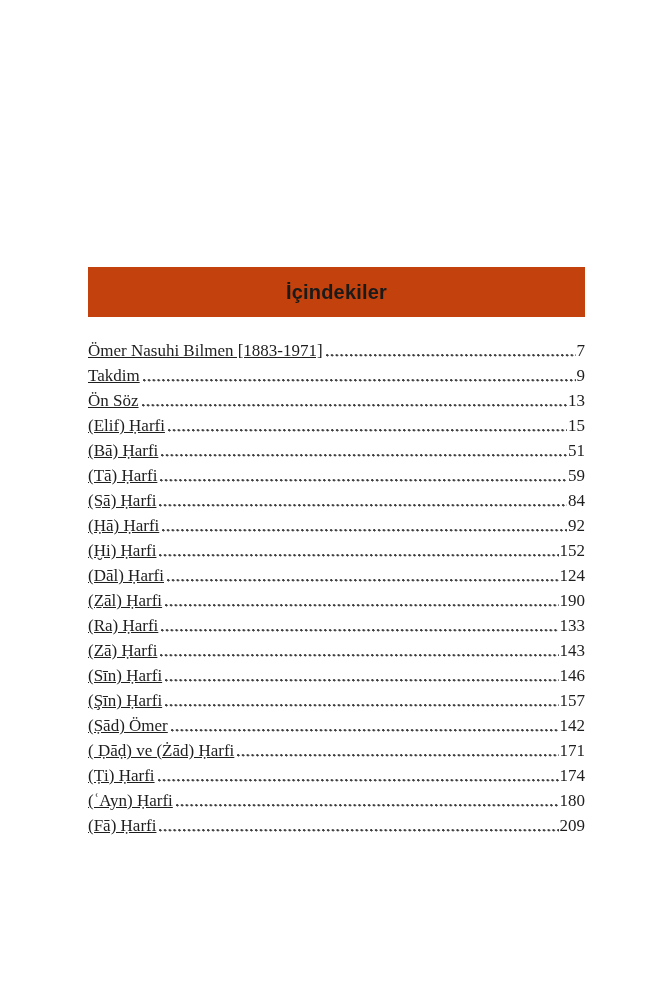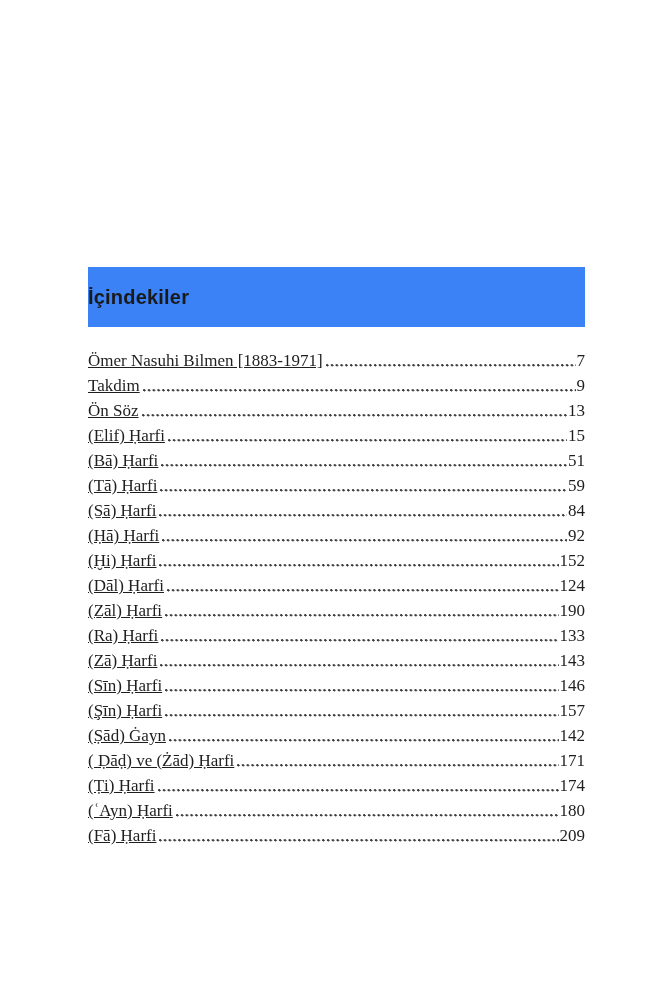--- a/index.html
+++ b/index.html
@@ -15,25 +15,25 @@
     overflow: hidden;
     font-family: "Liberation Serif", serif;
   }
   .content {
     position: absolute;
     left: 88px;
     top: 267px;
     width: 497px;
   }
   .header-bar {
-    height: 60px;
-    background: #3b82f6;
+    height: 50px;
+    background: #c2410c;
     display: flex;
     align-items: center;
-    justify-content: flex-start;
+    justify-content: center;
     margin-bottom: 21px;
   }
   .header-title {
     font-family: "Liberation Sans", sans-serif;
     font-weight: 700;
     font-size: 20px;
     letter-spacing: 0.2px;
     color: #1a1a1a;
   }
   .toc {
@@ -161,21 +161,21 @@
     <span class="toc-page">146</span>
   </div>
 
   <div class="toc-row">
     <span class="toc-label">(Şīn) Ḥarfi</span>
     <span class="toc-leader"></span>
     <span class="toc-page">157</span>
   </div>
 
   <div class="toc-row">
-    <span class="toc-label">(Ṣād) Ġayn</span>
+    <span class="toc-label">(Ṣād) Ömer</span>
     <span class="toc-leader"></span>
     <span class="toc-page">142</span>
   </div>
 
   <div class="toc-row">
     <span class="toc-label">( Ḍāḍ) ve (Żād) Ḥarfi</span>
     <span class="toc-leader"></span>
     <span class="toc-page">171</span>
   </div>
 

